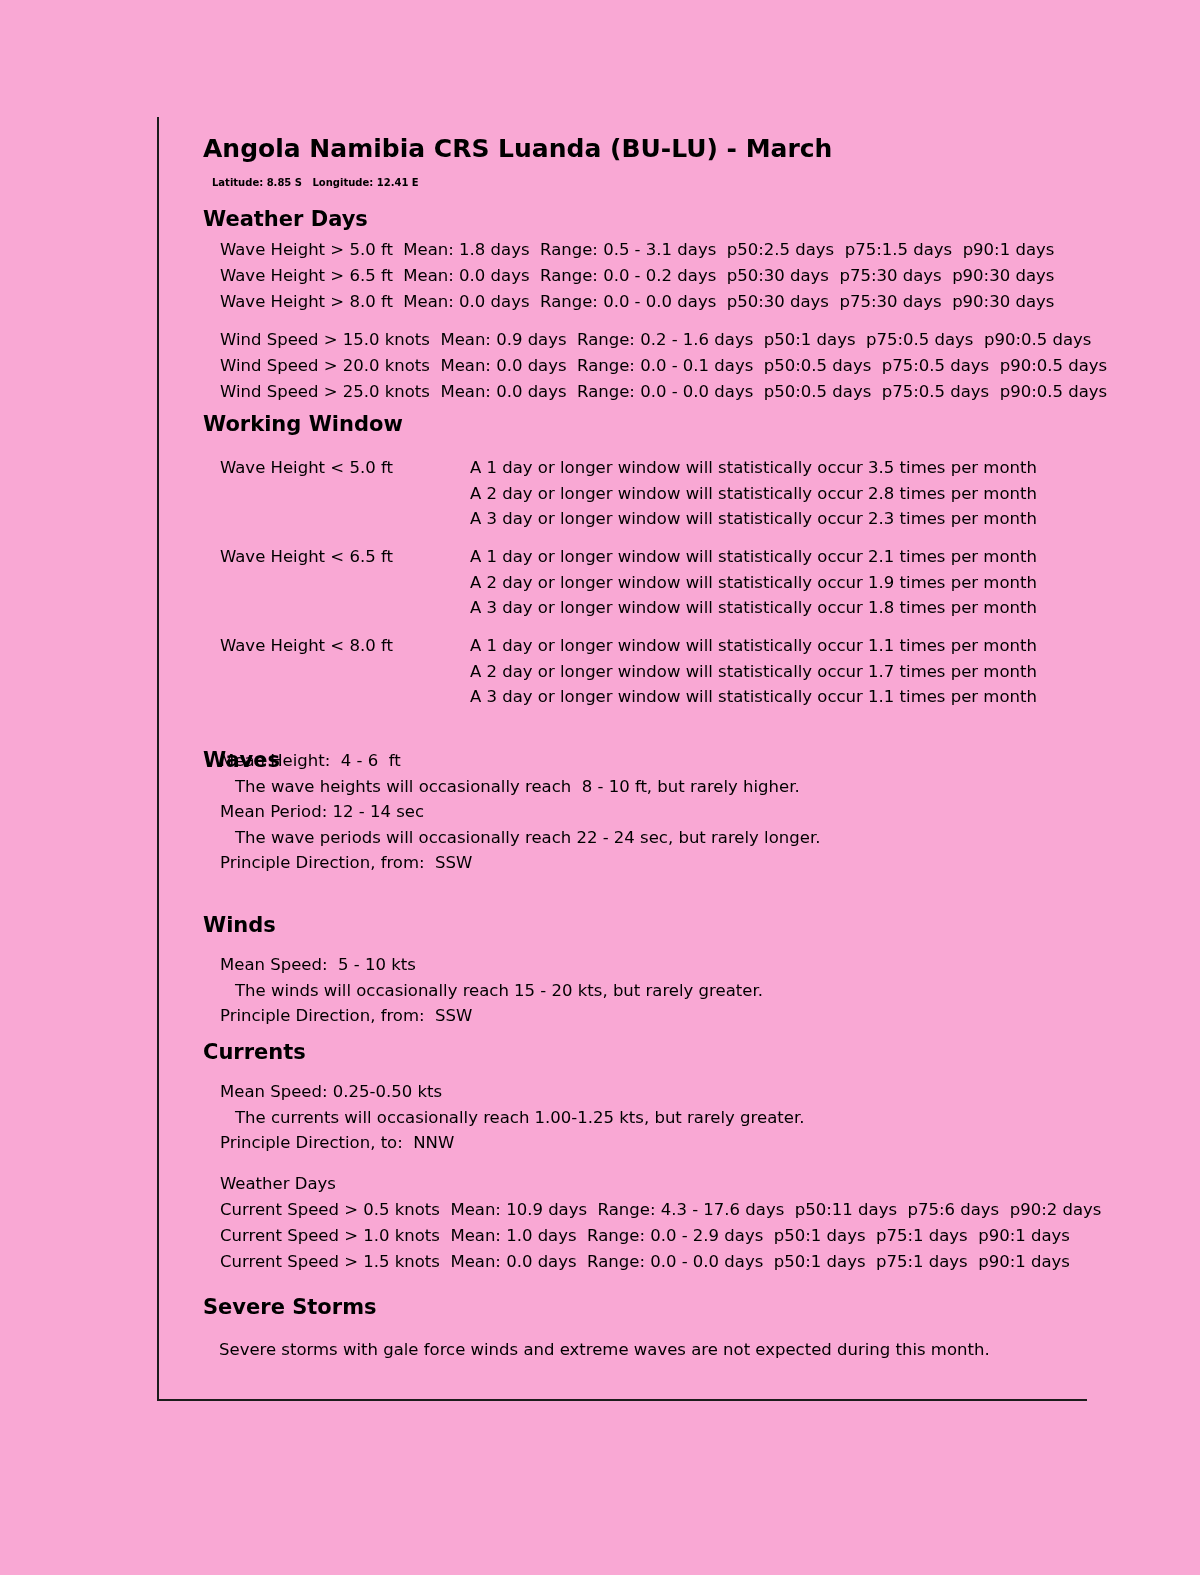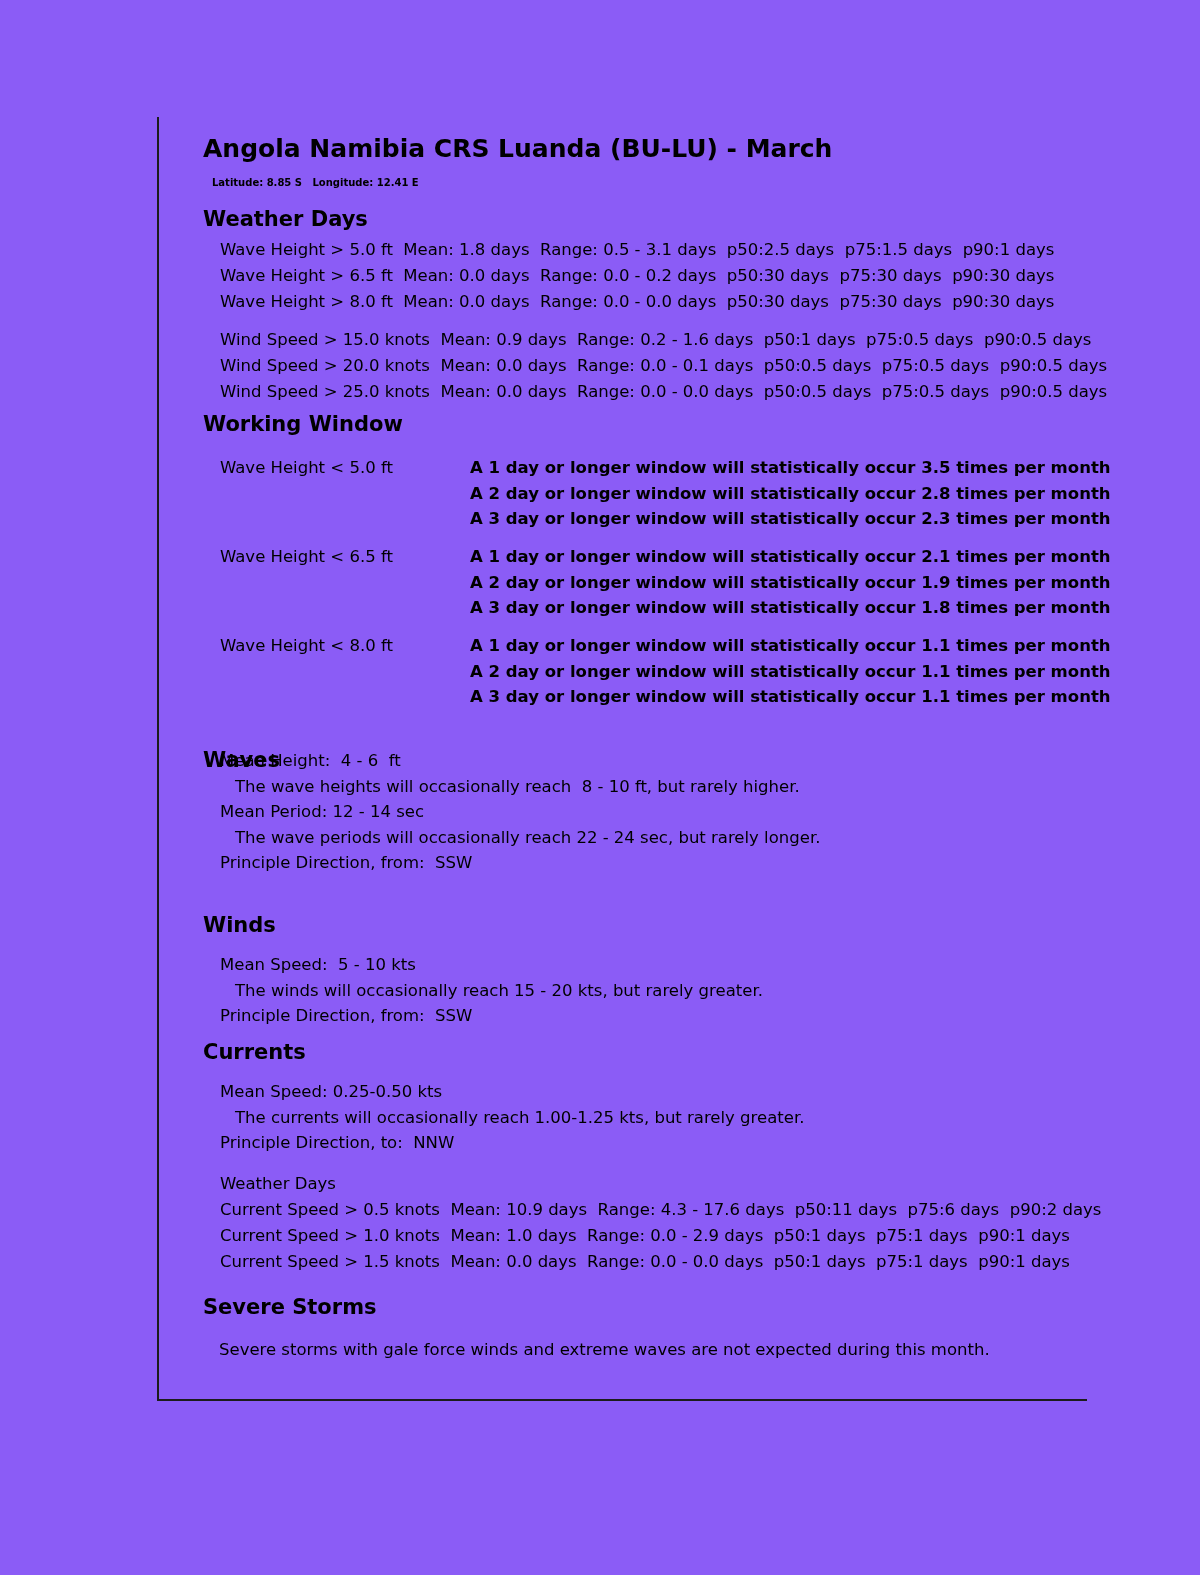--- a/index.html
+++ b/index.html
@@ -4,21 +4,21 @@
 <style>
   html, body {
     margin: 0;
     padding: 0;
     background: #ffffff;
   }
   .page {
     position: relative;
     width: 1200px;
     height: 1575px;
-    background: #8b5cf6;
+    background: #f9a8d4;
     font-family: "DejaVu Sans", "Liberation Sans", sans-serif;
     color: #000000;
     overflow: hidden;
   }
   .abs { position: absolute; }
   .frame-left {
     left: 157px; top: 117px;
     width: 2px; height: 1283px;
     background: #1c1c1c;
   }
@@ -56,21 +56,21 @@
   .rows-block .row { display: block; }
   .ww-group { left: 220px; }
   .ww-label {
     position: absolute;
     left: 0; top: 0;
     font-size: 16.5px;
     line-height: 25.5px;
     white-space: pre;
   }
   .ww-lines { margin-left: 250px; }
-  .ww-lines .row { font-size: 16.5px; line-height: 25.5px; font-weight: bold; }
+  .ww-lines .row { font-size: 16.5px; line-height: 25.5px; }
   .waves-block .row { line-height: 25.6px; }
   .triple-block .row { line-height: 25.5px; }
   .indent { padding-left: 15px; }
 </style>
 </head>
 <body>
 
 <div class="page">
 
   <div class="abs frame-left"></div>
@@ -110,21 +110,21 @@
       <span class="row">A 1 day or longer window will statistically occur 2.1 times per month</span>
       <span class="row">A 2 day or longer window will statistically occur 1.9 times per month</span>
       <span class="row">A 3 day or longer window will statistically occur 1.8 times per month</span>
     </div>
   </div>
 
   <div class="abs ww-group" style="top:633px;">
     <span class="ww-label">Wave Height &lt; 8.0 ft</span>
     <div class="ww-lines rows-block">
       <span class="row">A 1 day or longer window will statistically occur 1.1 times per month</span>
-      <span class="row">A 2 day or longer window will statistically occur 1.1 times per month</span>
+      <span class="row">A 2 day or longer window will statistically occur 1.7 times per month</span>
       <span class="row">A 3 day or longer window will statistically occur 1.1 times per month</span>
     </div>
   </div>
 
   <h2 class="abs h2" style="left:203px; top:748px;">Waves</h2>
 
   <div class="abs rows-block waves-block" style="left:220px; top:748px;">
     <span class="row">Mean Height:  4 - 6  ft</span>
     <span class="row indent">The wave heights will occasionally reach  8 - 10 ft, but rarely higher.</span>
     <span class="row">Mean Period: 12 - 14 sec</span>

